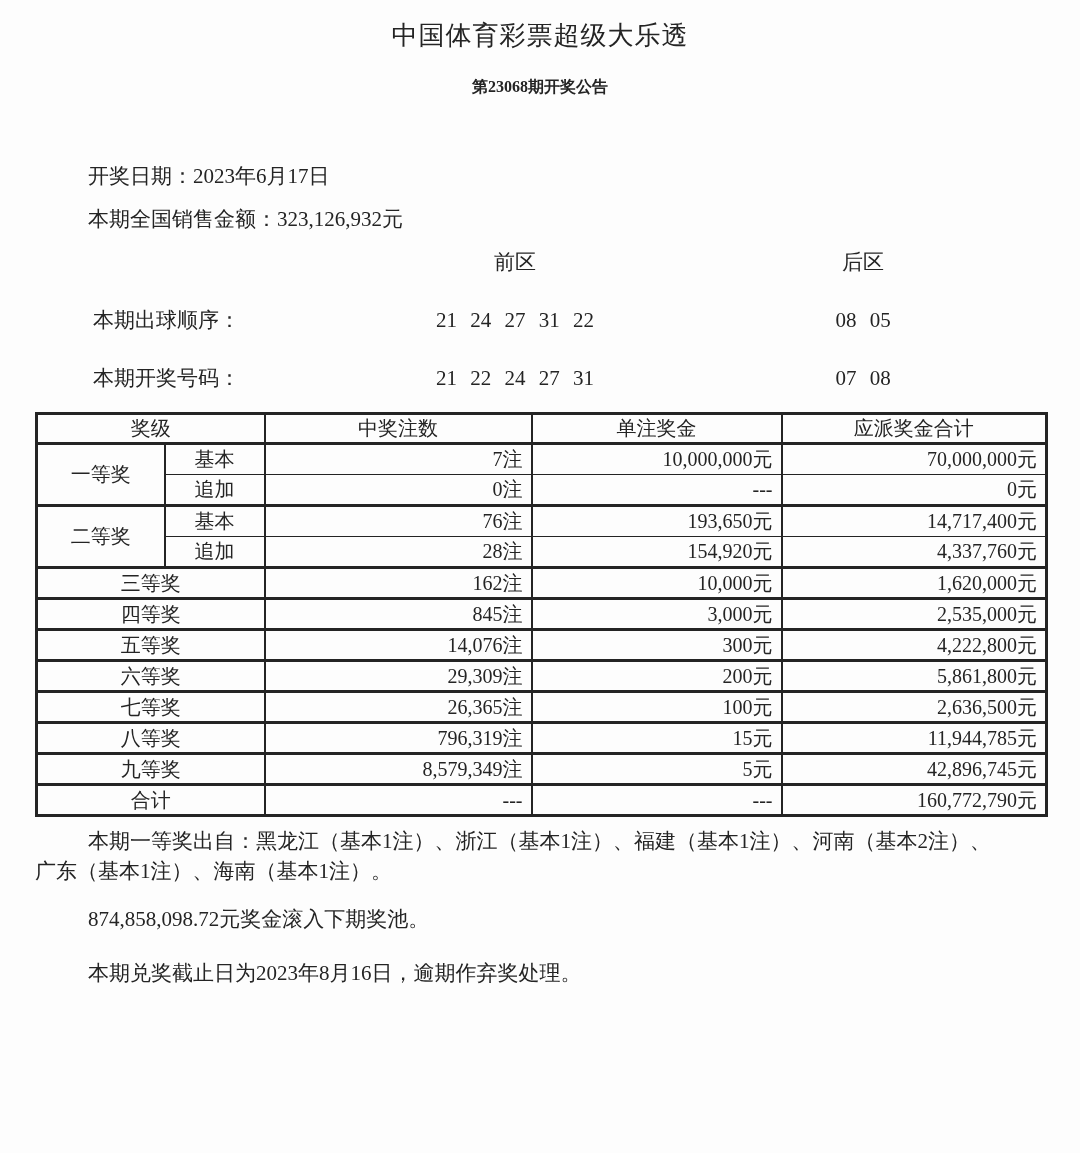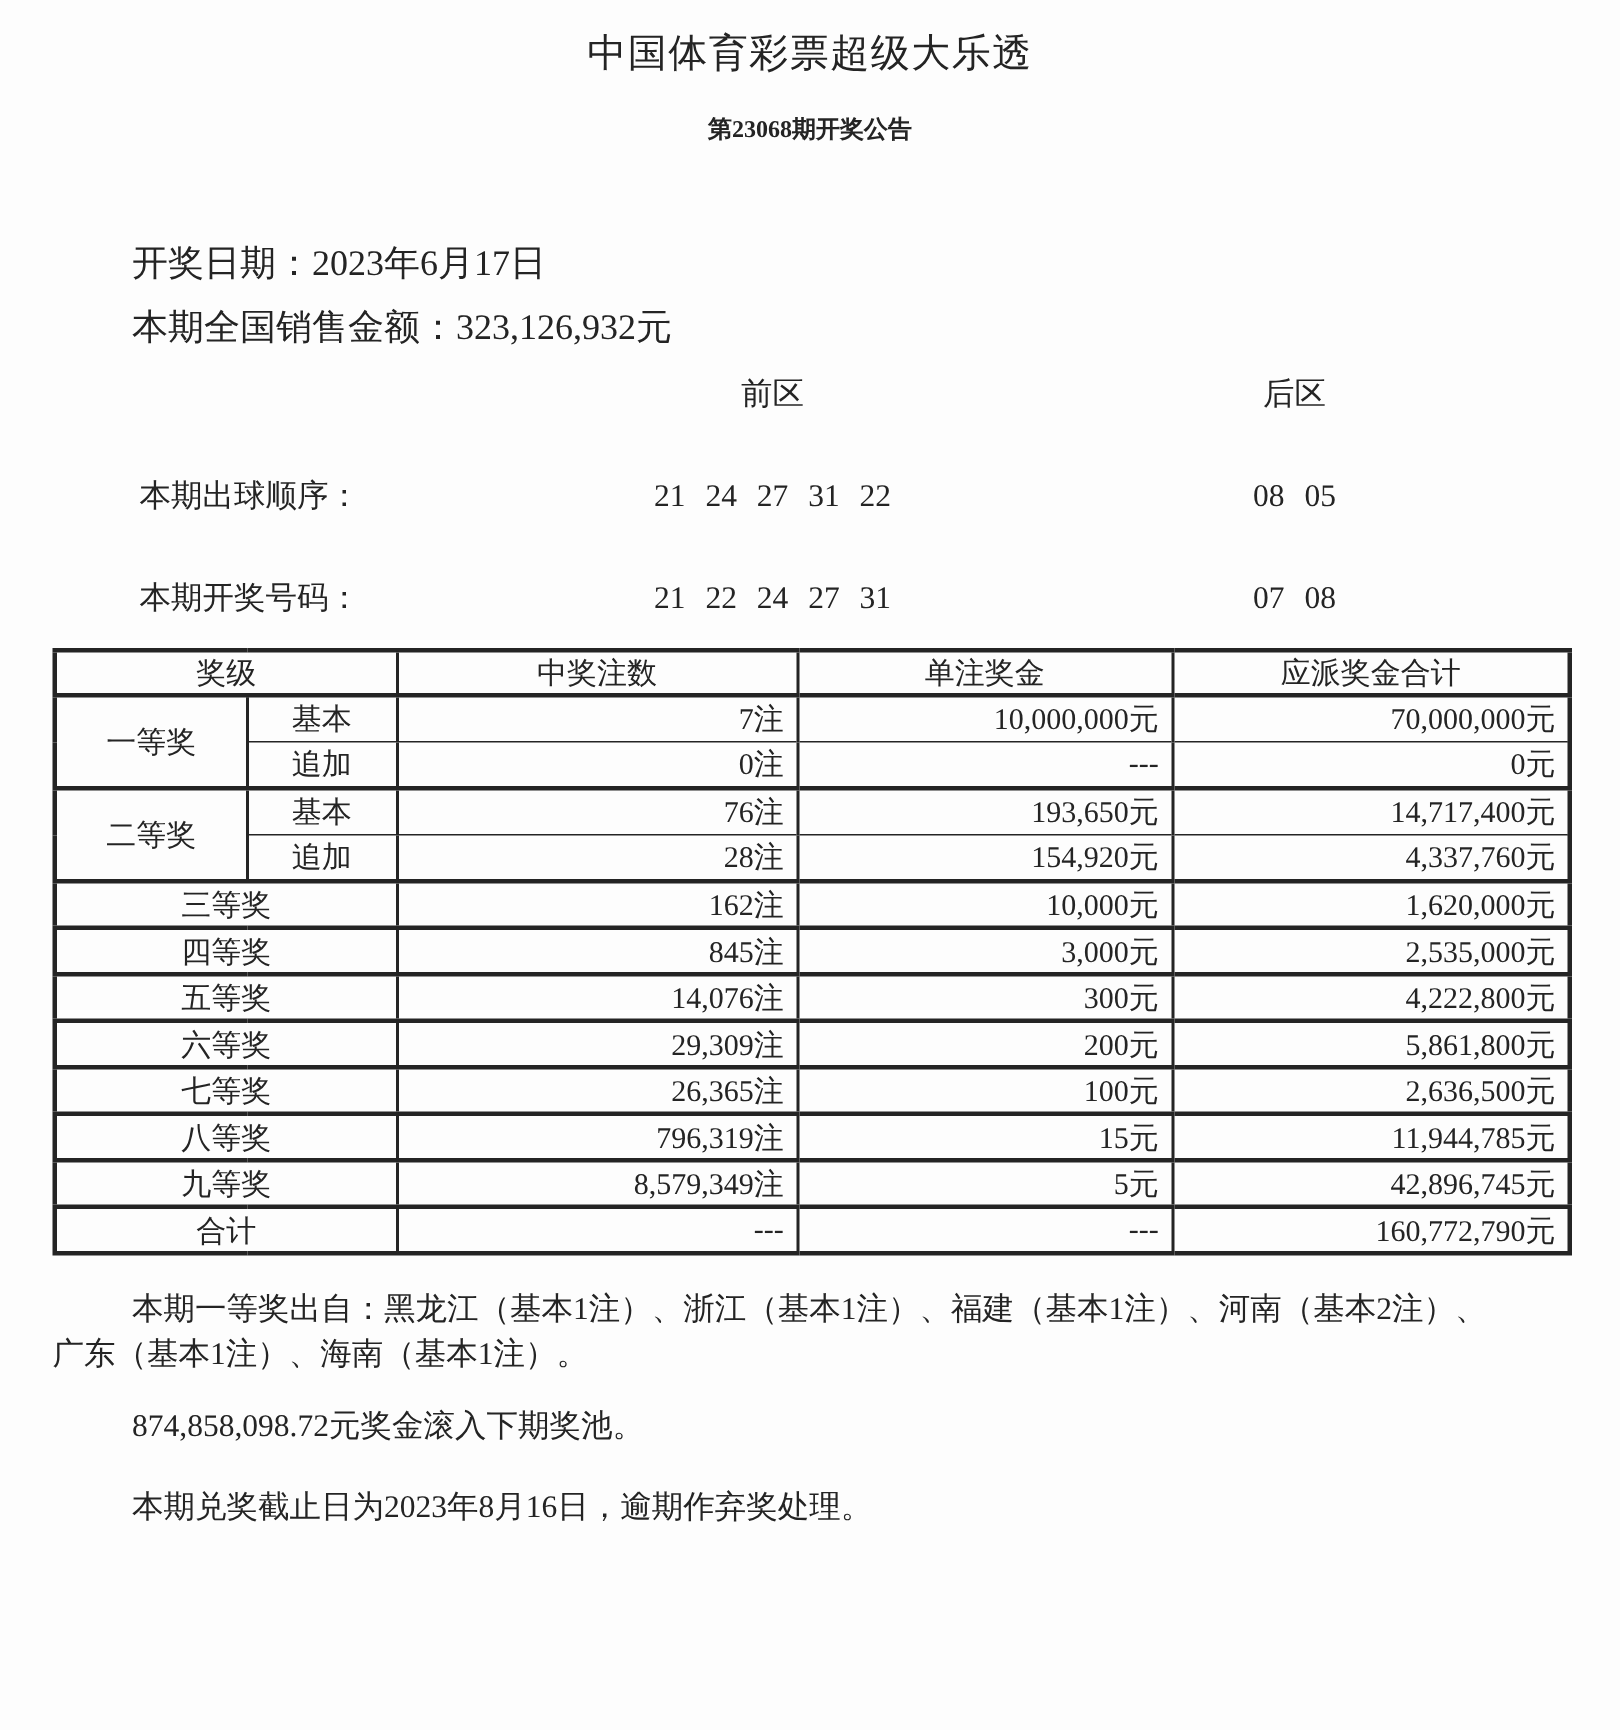--- a/index.html
+++ b/index.html
@@ -7,26 +7,26 @@
   body {
     width:1080px; height:1153px; overflow:hidden;
     font-family:"Liberation Serif","DejaVu Serif",serif;
     color:#242424;
   }
   .page { padding:20px 35px 0 35px; }
 
   .doc-title { text-align:center; font-size:26px; letter-spacing:1px; line-height:32px; }
   .doc-subtitle { text-align:center; font-size:16px; margin-top:22px; line-height:26px;font-weight:bold; }
 
-  .info-block { margin-top:62px; padding-left:53px; font-size:24px; }
+  .info-block { margin-top:62px; padding-left:53px; font-size:21px; }
   .info-line { line-height:28px; margin-bottom:15px; }
 
   .draw-grid {
     display:grid; grid-template-columns:314px 332px 364px;
-    row-gap:40px; margin-top:12px; font-size:21px; line-height:28px;
+    row-gap:30px; margin-top:12px; font-size:21px; line-height:28px;
   }
   .dg-label { padding-left:58px; }
   .dg-center { text-align:center; }
   .ball-nums { word-spacing:8px; }
 
   .table-title { text-align:center; font-size:21px; margin-top:19px; line-height:29px; }
 
   table.prize {
     border-collapse:collapse; width:1010px; margin-top:20px;
     table-layout:fixed; border:3px solid #242424; font-size:20px;
@@ -37,21 +37,21 @@
   }
   .prize th { height:17px; text-align:center; }
   .prize td.lv, .prize td.tp { text-align:center; }
   .prize td.num { text-align:right; padding-right:8px; }
   .prize tr.sub-a td:not(.lv) { border-bottom-width:1px; }
   .prize tr.sub-b td { border-top-width:1px; }
 
   .notes-block { font-size:21px; }
   .note-line { line-height:30px; }
   .indent { padding-left:53px; }
-  .note-winners { margin-top:20px; }
+  .note-winners { margin-top:9px; }
   .note-rollover { margin-top:18px; }
   .note-deadline { margin-top:24px; }
   .note-website { margin-top:25px; }
 </style>
 </head>
 <body style="background: rgb(253, 253, 253); color: rgb(36, 36, 36);">
 
 <div class="page">
 
   <div class="doc-title">中国体育彩票超级大乐透</div>

